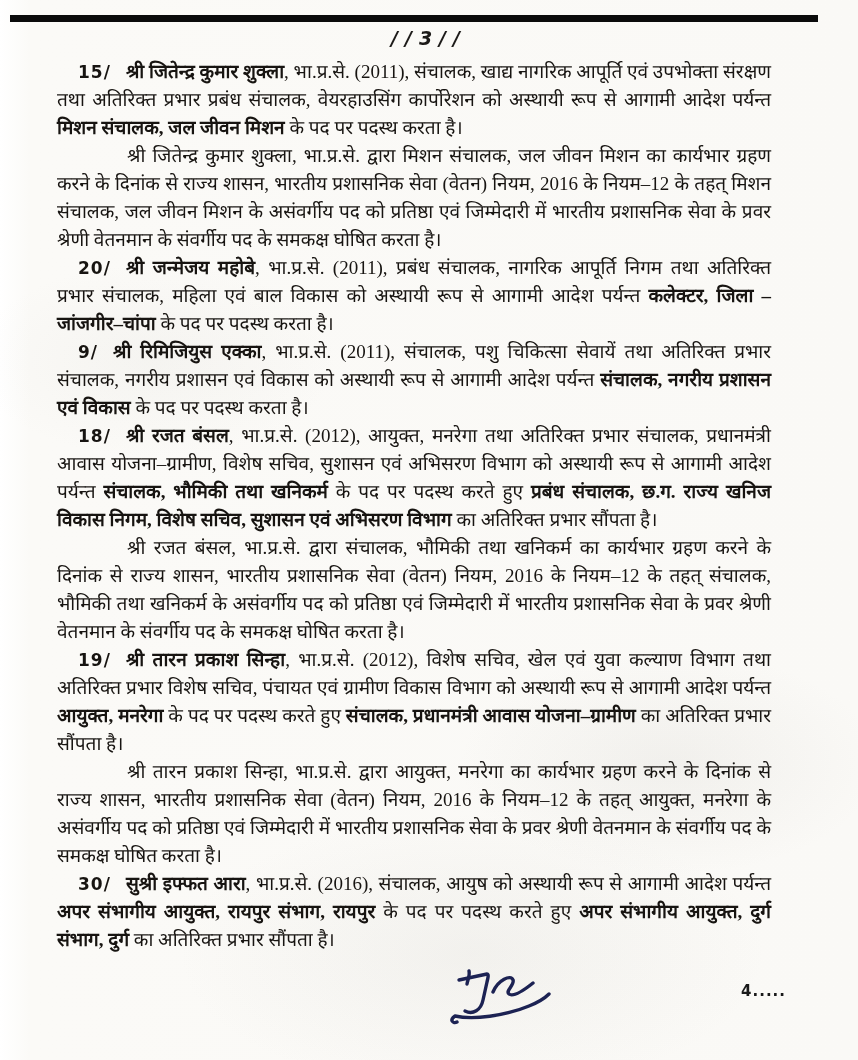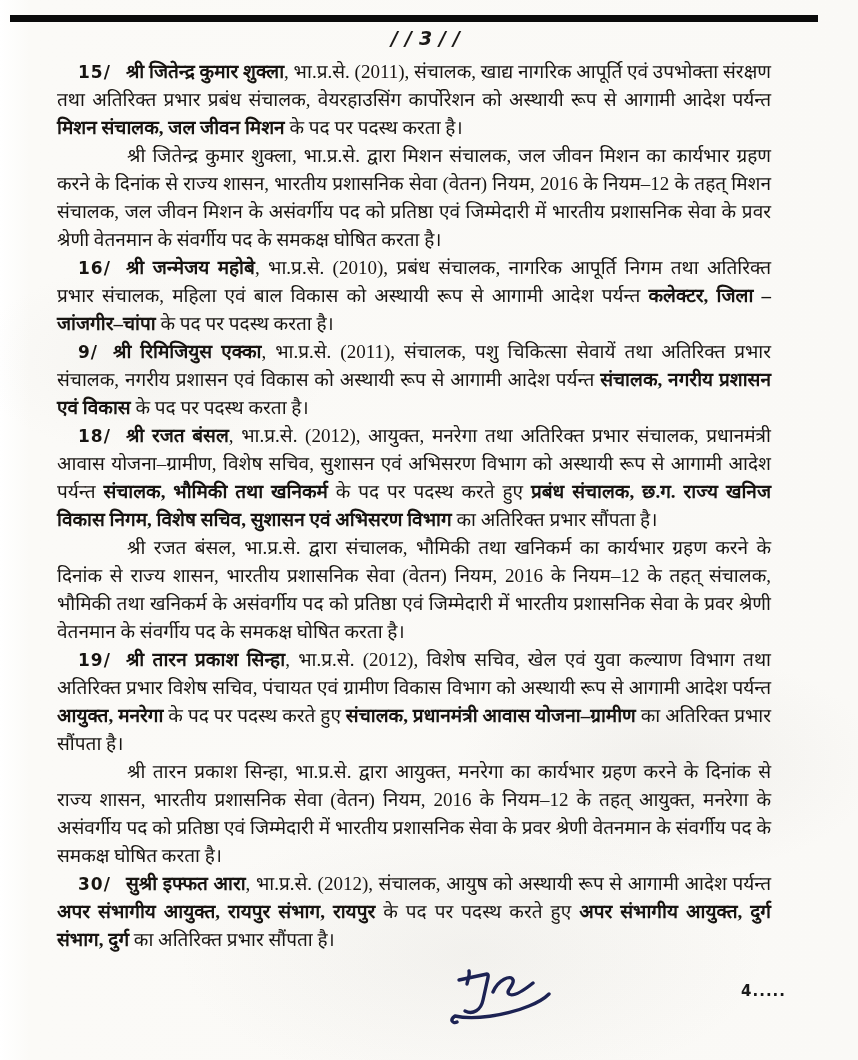--- a/index.html
+++ b/index.html
@@ -68,27 +68,27 @@
 
 <div class="page">
 
   <div class="topbar"></div>
 
   <div class="pageno">//3//</div>
 
   <div class="docbody" id="docbody">
       <p class="numpara"><span class="pnum">15/</span><span class="b">श्री जितेन्द्र कुमार शुक्ला</span><span>, भा.प्र.से. (2011), संचालक, खाद्य नागरिक आपूर्ति एवं उपभोक्ता संरक्षण तथा अतिरिक्त प्रभार प्रबंध संचालक, वेयरहाउसिंग कार्पोरेशन को अस्थायी रूप से आगामी आदेश पर्यन्त </span><span class="b">मिशन संचालक, जल जीवन मिशन</span><span> के पद पर पदस्थ करता है।</span></p>
       <p class="contpara"><span>श्री जितेन्द्र कुमार शुक्ला, भा.प्र.से. द्वारा मिशन संचालक, जल जीवन मिशन का कार्यभार ग्रहण करने के दिनांक से राज्य शासन, भारतीय प्रशासनिक सेवा (वेतन) नियम, 2016 के नियम–12 के तहत् मिशन संचालक, जल जीवन मिशन के असंवर्गीय पद को प्रतिष्ठा एवं जिम्मेदारी में भारतीय प्रशासनिक सेवा के प्रवर श्रेणी वेतनमान के संवर्गीय पद के समकक्ष घोषित करता है।</span></p>
-      <p class="numpara"><span class="pnum">16/</span><span class="b">श्री जन्मेजय महोबे</span><span>, भा.प्र.से. (2010), प्रबंध संचालक, नागरिक आपूर्ति निगम तथा अतिरिक्त प्रभार संचालक, महिला एवं बाल विकास को अस्थायी रूप से आगामी आदेश पर्यन्त </span><span class="b">कलेक्टर, जिला – जांजगीर–चांपा</span><span> के पद पर पदस्थ करता है।</span></p>
+      <p class="numpara"><span class="pnum">20/</span><span class="b">श्री जन्मेजय महोबे</span><span>, भा.प्र.से. (2011), प्रबंध संचालक, नागरिक आपूर्ति निगम तथा अतिरिक्त प्रभार संचालक, महिला एवं बाल विकास को अस्थायी रूप से आगामी आदेश पर्यन्त </span><span class="b">कलेक्टर, जिला – जांजगीर–चांपा</span><span> के पद पर पदस्थ करता है।</span></p>
       <p class="numpara"><span class="pnum">9/</span><span class="b">श्री रिमिजियुस एक्का</span><span>, भा.प्र.से. (2011), संचालक, पशु चिकित्सा सेवायें तथा अतिरिक्त प्रभार संचालक, नगरीय प्रशासन एवं विकास को अस्थायी रूप से आगामी आदेश पर्यन्त </span><span class="b">संचालक, नगरीय प्रशासन एवं विकास</span><span> के पद पर पदस्थ करता है।</span></p>
       <p class="numpara"><span class="pnum">18/</span><span class="b">श्री रजत बंसल</span><span>, भा.प्र.से. (2012), आयुक्त, मनरेगा तथा अतिरिक्त प्रभार संचालक, प्रधानमंत्री आवास योजना–ग्रामीण, विशेष सचिव, सुशासन एवं अभिसरण विभाग को अस्थायी रूप से आगामी आदेश पर्यन्त </span><span class="b">संचालक, भौमिकी तथा खनिकर्म</span><span> के पद पर पदस्थ करते हुए </span><span class="b">प्रबंध संचालक, छ.ग. राज्य खनिज विकास निगम, विशेष सचिव, सुशासन एवं अभिसरण विभाग</span><span> का अतिरिक्त प्रभार सौंपता है।</span></p>
       <p class="contpara"><span>श्री रजत बंसल, भा.प्र.से. द्वारा संचालक, भौमिकी तथा खनिकर्म का कार्यभार ग्रहण करने के दिनांक से राज्य शासन, भारतीय प्रशासनिक सेवा (वेतन) नियम, 2016 के नियम–12 के तहत् संचालक, भौमिकी तथा खनिकर्म के असंवर्गीय पद को प्रतिष्ठा एवं जिम्मेदारी में भारतीय प्रशासनिक सेवा के प्रवर श्रेणी वेतनमान के संवर्गीय पद के समकक्ष घोषित करता है।</span></p>
       <p class="numpara"><span class="pnum">19/</span><span class="b">श्री तारन प्रकाश सिन्हा</span><span>, भा.प्र.से. (2012), विशेष सचिव, खेल एवं युवा कल्याण विभाग तथा अतिरिक्त प्रभार विशेष सचिव, पंचायत एवं ग्रामीण विकास विभाग को अस्थायी रूप से आगामी आदेश पर्यन्त </span><span class="b">आयुक्त, मनरेगा</span><span> के पद पर पदस्थ करते हुए </span><span class="b">संचालक, प्रधानमंत्री आवास योजना–ग्रामीण</span><span> का अतिरिक्त प्रभार सौंपता है।</span></p>
       <p class="contpara"><span>श्री तारन प्रकाश सिन्हा, भा.प्र.से. द्वारा आयुक्त, मनरेगा का कार्यभार ग्रहण करने के दिनांक से राज्य शासन, भारतीय प्रशासनिक सेवा (वेतन) नियम, 2016 के नियम–12 के तहत् आयुक्त, मनरेगा के असंवर्गीय पद को प्रतिष्ठा एवं जिम्मेदारी में भारतीय प्रशासनिक सेवा के प्रवर श्रेणी वेतनमान के संवर्गीय पद के समकक्ष घोषित करता है।</span></p>
-      <p class="numpara"><span class="pnum">30/</span><span class="b">सुश्री इफ्फत आरा</span><span>, भा.प्र.से. (2012), संचालक, आयुष को अस्थायी रूप से आगामी आदेश पर्यन्त </span><span class="b">अपर संभागीय आयुक्त, रायपुर संभाग, रायपुर</span><span> के पद पर पदस्थ करते हुए </span><span class="b">अपर संभागीय आयुक्त, दुर्ग संभाग, दुर्ग</span><span> का अतिरिक्त प्रभार सौंपता है।</span></p>
+      <p class="numpara"><span class="pnum">30/</span><span class="b">सुश्री इफ्फत आरा</span><span>, भा.प्र.से. (2016), संचालक, आयुष को अस्थायी रूप से आगामी आदेश पर्यन्त </span><span class="b">अपर संभागीय आयुक्त, रायपुर संभाग, रायपुर</span><span> के पद पर पदस्थ करते हुए </span><span class="b">अपर संभागीय आयुक्त, दुर्ग संभाग, दुर्ग</span><span> का अतिरिक्त प्रभार सौंपता है।</span></p>
     </div>
 
   <svg class="signature" viewBox="0 0 124 80" fill="none" stroke="#1c2253" stroke-width="3.4" stroke-linecap="round" stroke-linejoin="round">
     <path d="M24,26 C25,21 27,17 26,13"></path>
     <path d="M16,22 L44,16 C46,16 45,20 44,24 L40,42 C38,52 30,57 22,53"></path>
     <path d="M50,34 C55,22 68,16 70,22 C72,27 62,33 66,36 C70,39 80,33 90,25"></path>
     <path d="M14,64 C10,66 6,62 12,58 C30,62 62,58 86,48 C96,44 102,40 106,36"></path>
   </svg>
 
   <div class="nextpage">4.....</div>

